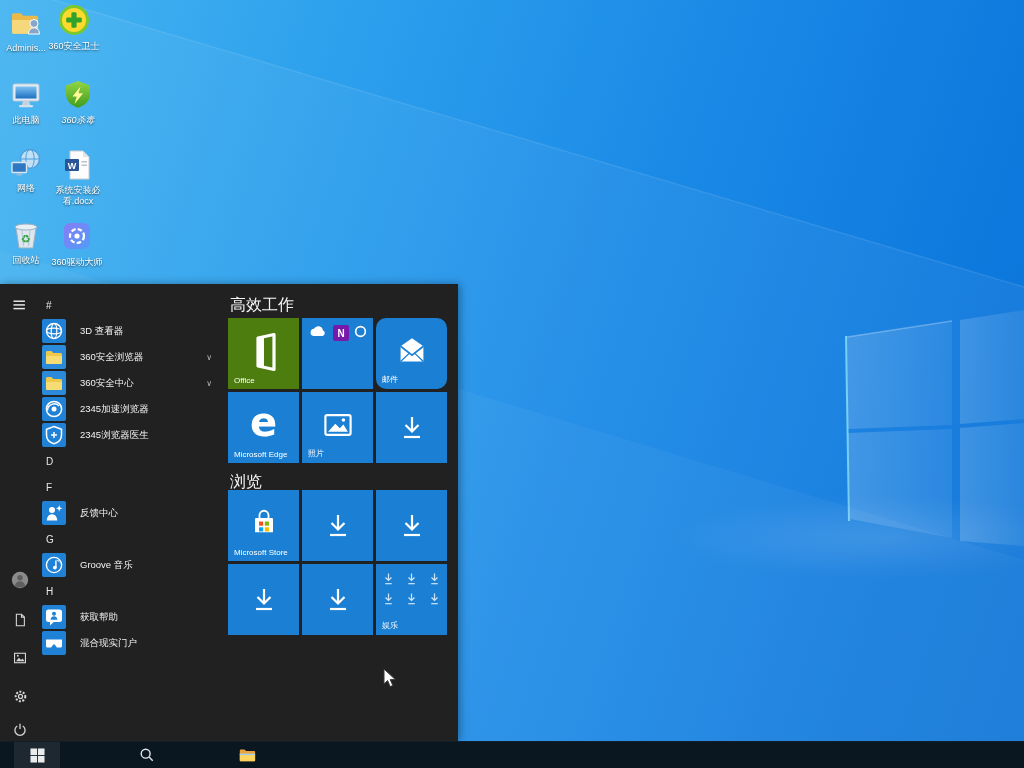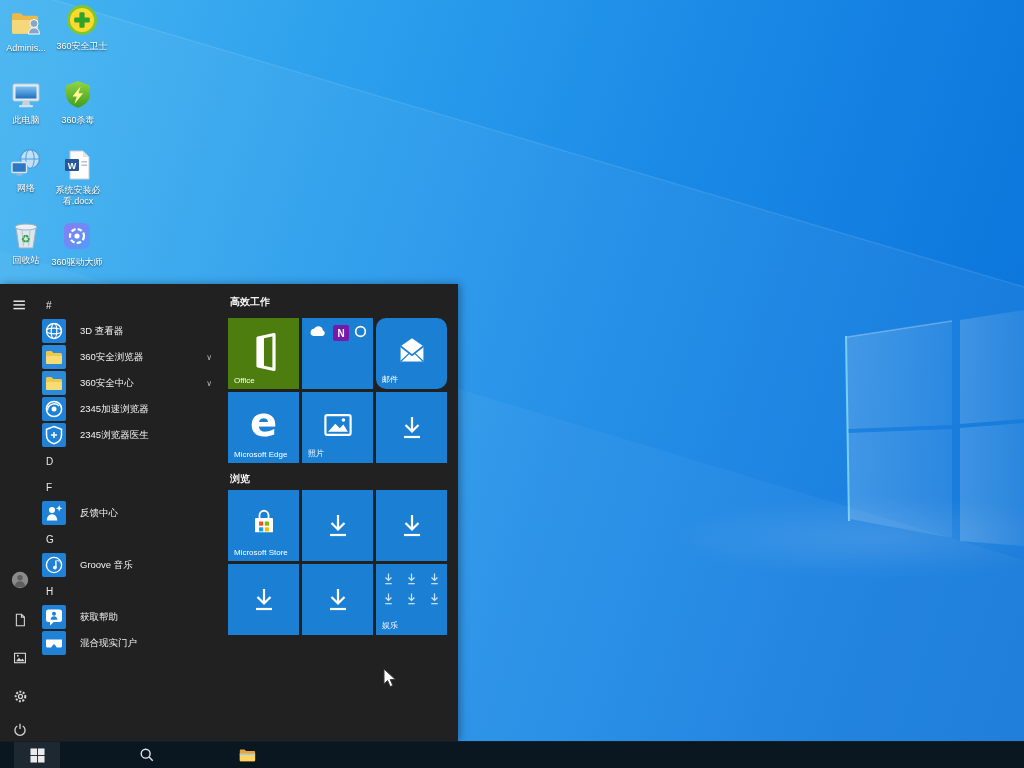--- a/index.html
+++ b/index.html
@@ -28,21 +28,21 @@
 
   .applist{position:absolute;left:40px;top:8px;width:186px;}
   .ahead{height:26px;display:flex;align-items:center;padding-left:6px;font-size:10px;color:#e8e8e8;}
   .arow{height:26px;display:flex;align-items:center;cursor:pointer;}
   .aicon{width:24px;height:24px;border-radius:2px;background:#1f82d6;display:flex;align-items:center;
          justify-content:center;flex:none;margin-left:2px;}
   .aicon.fold{background:#2b8ada;}
   .alabel{margin-left:14px;font-size:9.5px;color:#f2f2f2;white-space:nowrap;}
   .achev{margin-left:auto;margin-right:14px;color:#b5b5b5;font-size:8px;}
 
-  .tgh{position:absolute;left:230px;font-size:10px;font-weight:bold;color:#f5f5f5;}
+  .tgh{position:absolute;left:230px;font-size:16px;font-weight:normal;color:#f5f5f5;}
   .tile{position:absolute;width:71px;height:71px;background:#1b80d4;cursor:pointer;}
   .tile.office{background:#4d7c0f;text-decoration:underline;}
   .tlabel{position:absolute;left:6px;bottom:4px;font-size:8px;color:#fff;white-space:nowrap;}
   .tcenter{position:absolute;inset:0;display:flex;align-items:center;justify-content:center;}
   .combo-row{position:absolute;top:6px;left:0;right:0;display:flex;justify-content:center;gap:5px;align-items:center;}
   .edge-e{font-family:"DejaVu Sans",sans-serif;font-size:40px;font-weight:bold;color:#fff;line-height:40px;margin-top:-12px;}
   .minigrid{position:absolute;top:8px;left:0;right:0;display:grid;grid-template-columns:repeat(3,14px);
             grid-auto-rows:18px;justify-content:center;column-gap:9px;row-gap:2px;}
 
   
@@ -85,21 +85,21 @@
       <svg viewBox="0 0 34 34" width="34" height="34">
         <path d="M3,9 c0,-1 .8,-1.8 1.8,-1.8 h7 l2.5,2.5 h13 c1,0 1.8,.8 1.8,1.8 V26 c0,1 -.8,1.8 -1.8,1.8 H4.8 C3.8,27.8 3,27 3,26 Z" fill="#e9b94a"></path>
         <path d="M3,14 h26 v12 c0,1 -.8,1.8 -1.8,1.8 H4.8 C3.8,27.8 3,27 3,26 Z" fill="#f6d87c"></path>
         <circle cx="25" cy="17.5" r="4" fill="#88a6c8" stroke="#fff" stroke-width="1"></circle>
         <path d="M19.5,28 c0,-4.2 2.6,-6.2 5.5,-6.2 s5.5,2 5.5,6.2 Z" fill="#88a6c8" stroke="#fff" stroke-width="1"></path>
       </svg>
     </span>
     <span class="dlabel">Adminis...</span>
   </div>
 
-  <div class="dicon" style="left:52px;top:4px;width:60px;">
+  <div class="dicon" style="left:44px;top:4px;width:60px;">
     <span class="art">
       <svg viewBox="0 0 34 34" width="34" height="34">
         <circle cx="17" cy="16" r="13.5" fill="#ffd92e" stroke="#7bc92d" stroke-width="3"></circle>
         <rect x="14.4" y="8.2" width="5.2" height="15.6" rx="1.4" fill="#2fa32a"></rect>
         <rect x="9.2" y="13.4" width="15.6" height="5.2" rx="1.4" fill="#2fa32a"></rect>
       </svg>
     </span>
     <span class="dlabel">360安全卫士</span>
   </div>
 
@@ -114,21 +114,21 @@
           </defs>
         <rect x="4" y="6" width="26" height="17" rx="1.5" fill="#e3ecf4" stroke="#b9c9d6"></rect>
         <rect x="6.5" y="8.5" width="21" height="12" fill="url(#g-pc)"></rect>
         <path d="M14,23 h6 l1.2,4 h-8.4 Z" fill="#c3d2de"></path>
         <rect x="10" y="27" width="14" height="2.2" rx="1" fill="#d5e1ea"></rect>
       </svg>
     </span>
     <span class="dlabel">此电脑</span>
   </div>
 
-  <div class="dicon" style="left:48px;top:78px;width:60px;">
+  <div class="dicon" style="left:48px;top:78px;width:60px;font-style:italic;">
     <span class="art">
       <svg viewBox="0 0 34 34" width="34" height="34">
         <defs>
             <linearGradient id="g-av" x1="0" y1="0" x2="0" y2="1">
           <stop offset="0" stop-color="#93d545"></stop>
               <stop offset="1" stop-color="#3f9c1d"></stop>
             </linearGradient>
           </defs>
         <path d="M17,3 L29,7.5 V16 c0,7 -5,11.5 -12,13.7 C10,27.5 5,23 5,16 V7.5 Z" fill="url(#g-av)"></path>
         <path d="M19.5,8.5 L11.5,18.5 h4.2 l-2.2,7.5 8.6,-10.8 h-4.6 Z" fill="#fffb9a"></path>

